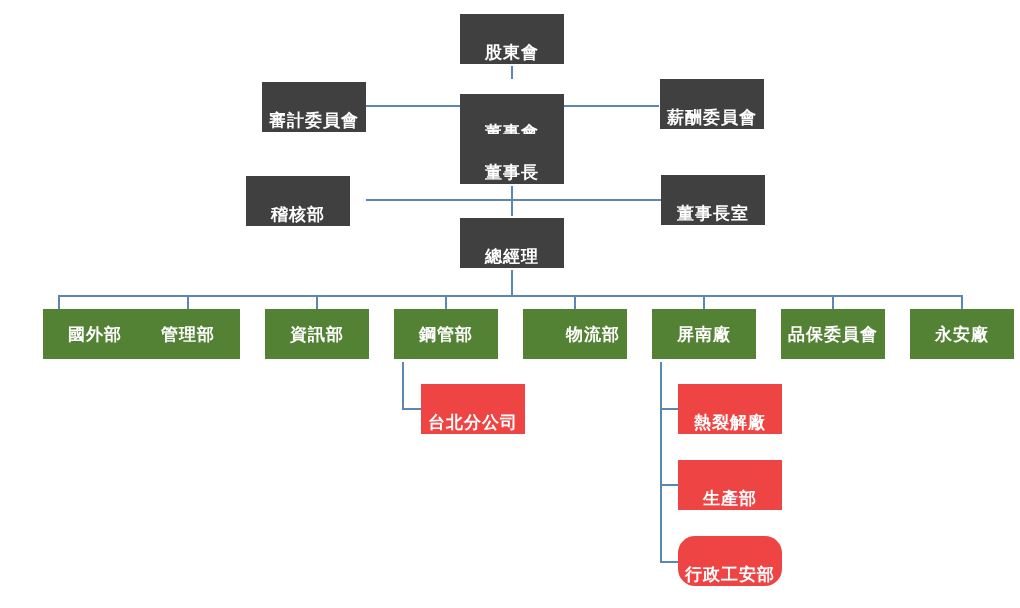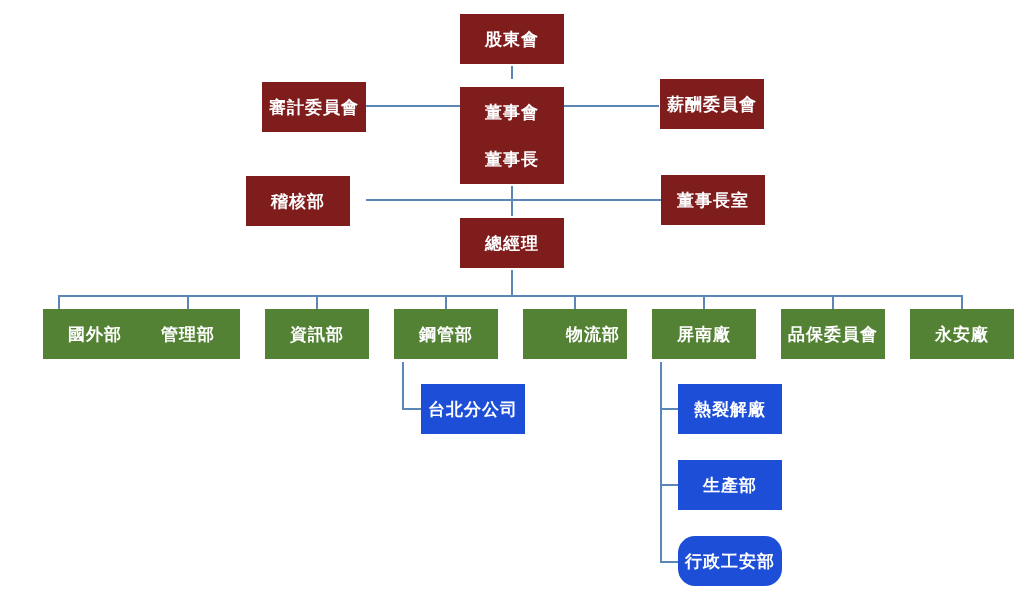--- a/index.html
+++ b/index.html
@@ -1,23 +1,23 @@
 <!DOCTYPE html>
 <html><head>
 <meta charset="utf-8">
 <style>
   html, body { margin:0; padding:0; background:#ffffff; }
   body { width:1020px; height:608px; position:relative; overflow:hidden;
          font-family:"DejaVu Sans", "Liberation Sans", sans-serif; }
   .box { position:absolute; width:104px; height:50px; display:flex; align-items:center;
          justify-content:center; color:#ffffff; font-size:17px; font-weight:bold;
          letter-spacing:1px; white-space:nowrap; box-sizing:border-box; }
-  .blue { background:#7f1d1d; }
+  .blue { background:#404040;align-items:flex-end; }
   .green { background:#548235; }
-  .gold { background:#1d4ed8; }
+  .gold { background:#ef4444;align-items:flex-end; }
   .ln { position:absolute; background:#5b87b7; }
   .h { height:2px; }
   .v { width:2px; }
 </style>
 </head>
 <body>
 
 <div class="ln v" style="left:511px; top:66px; height:13px;"></div>
 <div class="ln h" style="left:366px; top:105px; width:94px;"></div>
 <div class="ln h" style="left:564px; top:105px; width:95px;"></div>
@@ -36,21 +36,21 @@
 <div class="ln v" style="left:402px; top:362px; height:47px;"></div>
 <div class="ln h" style="left:402px; top:408px; width:19px;"></div>
 <div class="ln v" style="left:660px; top:362px; height:200px;"></div>
 <div class="ln h" style="left:660px; top:408px; width:18px;"></div>
 <div class="ln h" style="left:660px; top:484px; width:18px;"></div>
 <div class="ln h" style="left:660px; top:561px; width:18px;"></div>
 
 <div class="box blue" style="left:460px; top:14px;">
     <span>股東會</span>
   </div>
-<div class="box blue" style="left:460px; top:87px;">
+<div class="box blue" style="left:460px; top:94px;">
     <span>董事會</span>
   </div>
 <div class="box blue" style="left:262px; top:82px;">
     <span>審計委員會</span>
   </div>
 <div class="box blue" style="left:660px; top:79px;">
     <span>薪酬委員會</span>
   </div>
 <div class="box blue" style="left:460px; top:134px;">
     <span>董事長</span>

